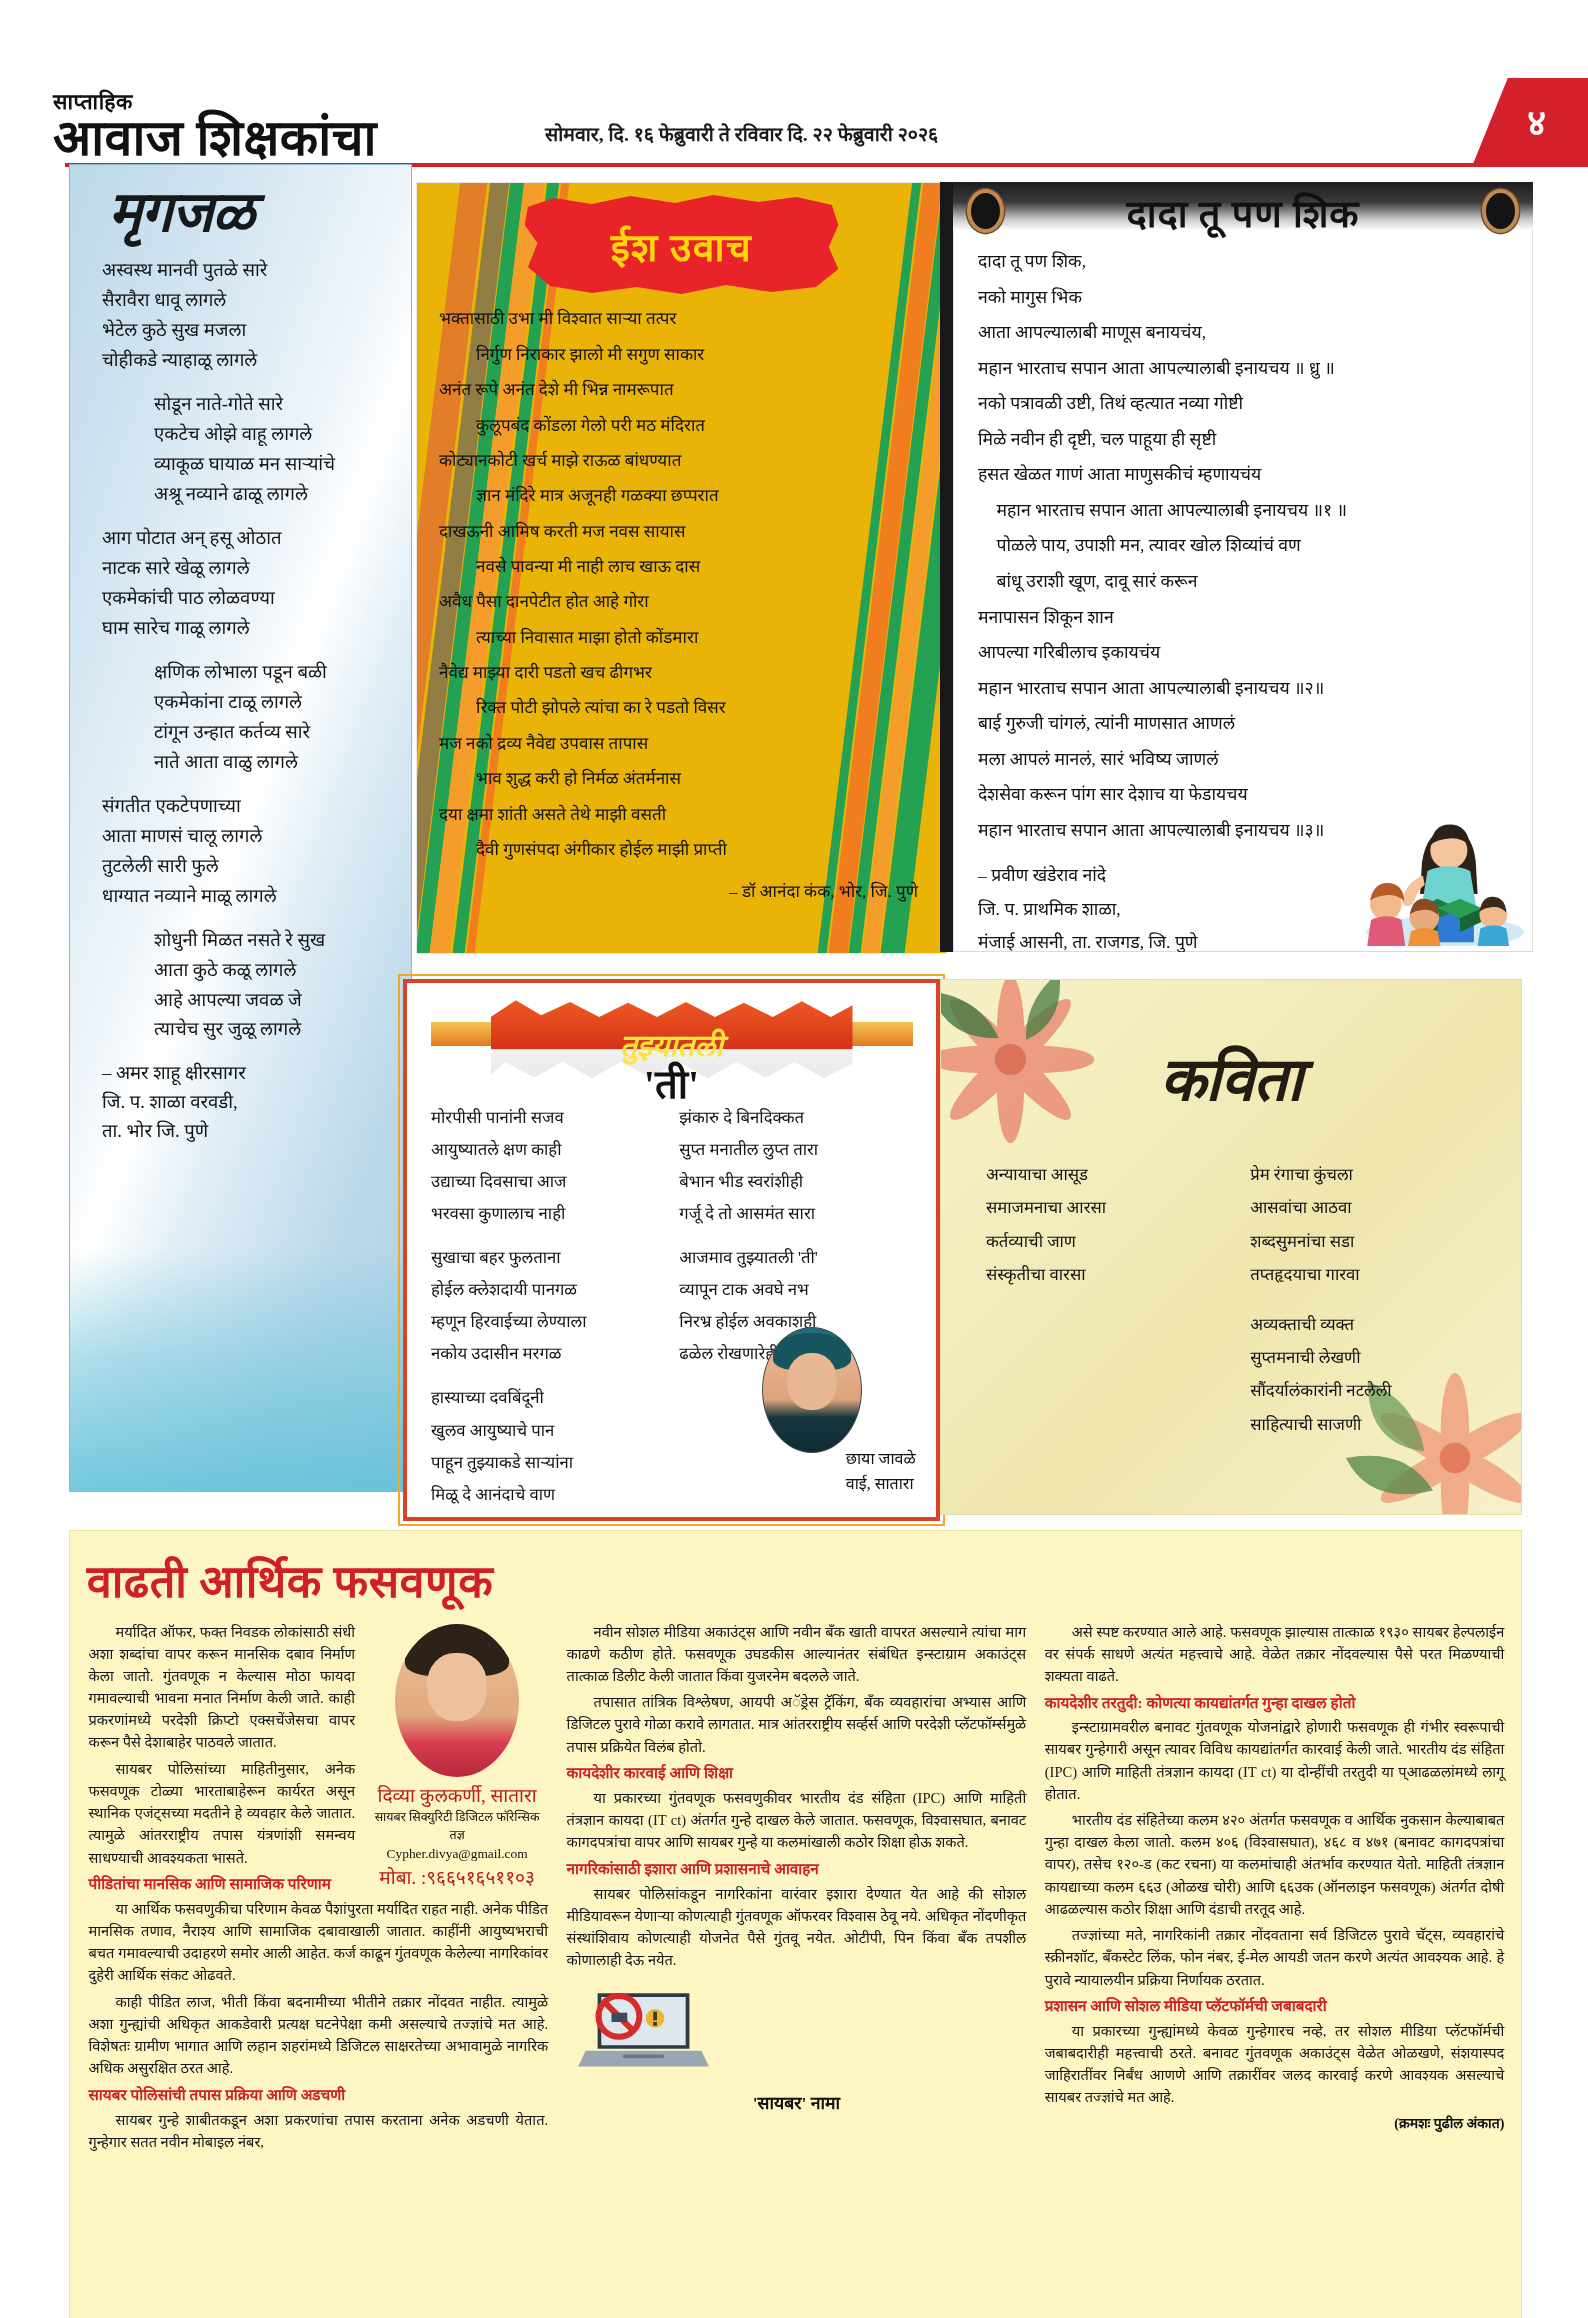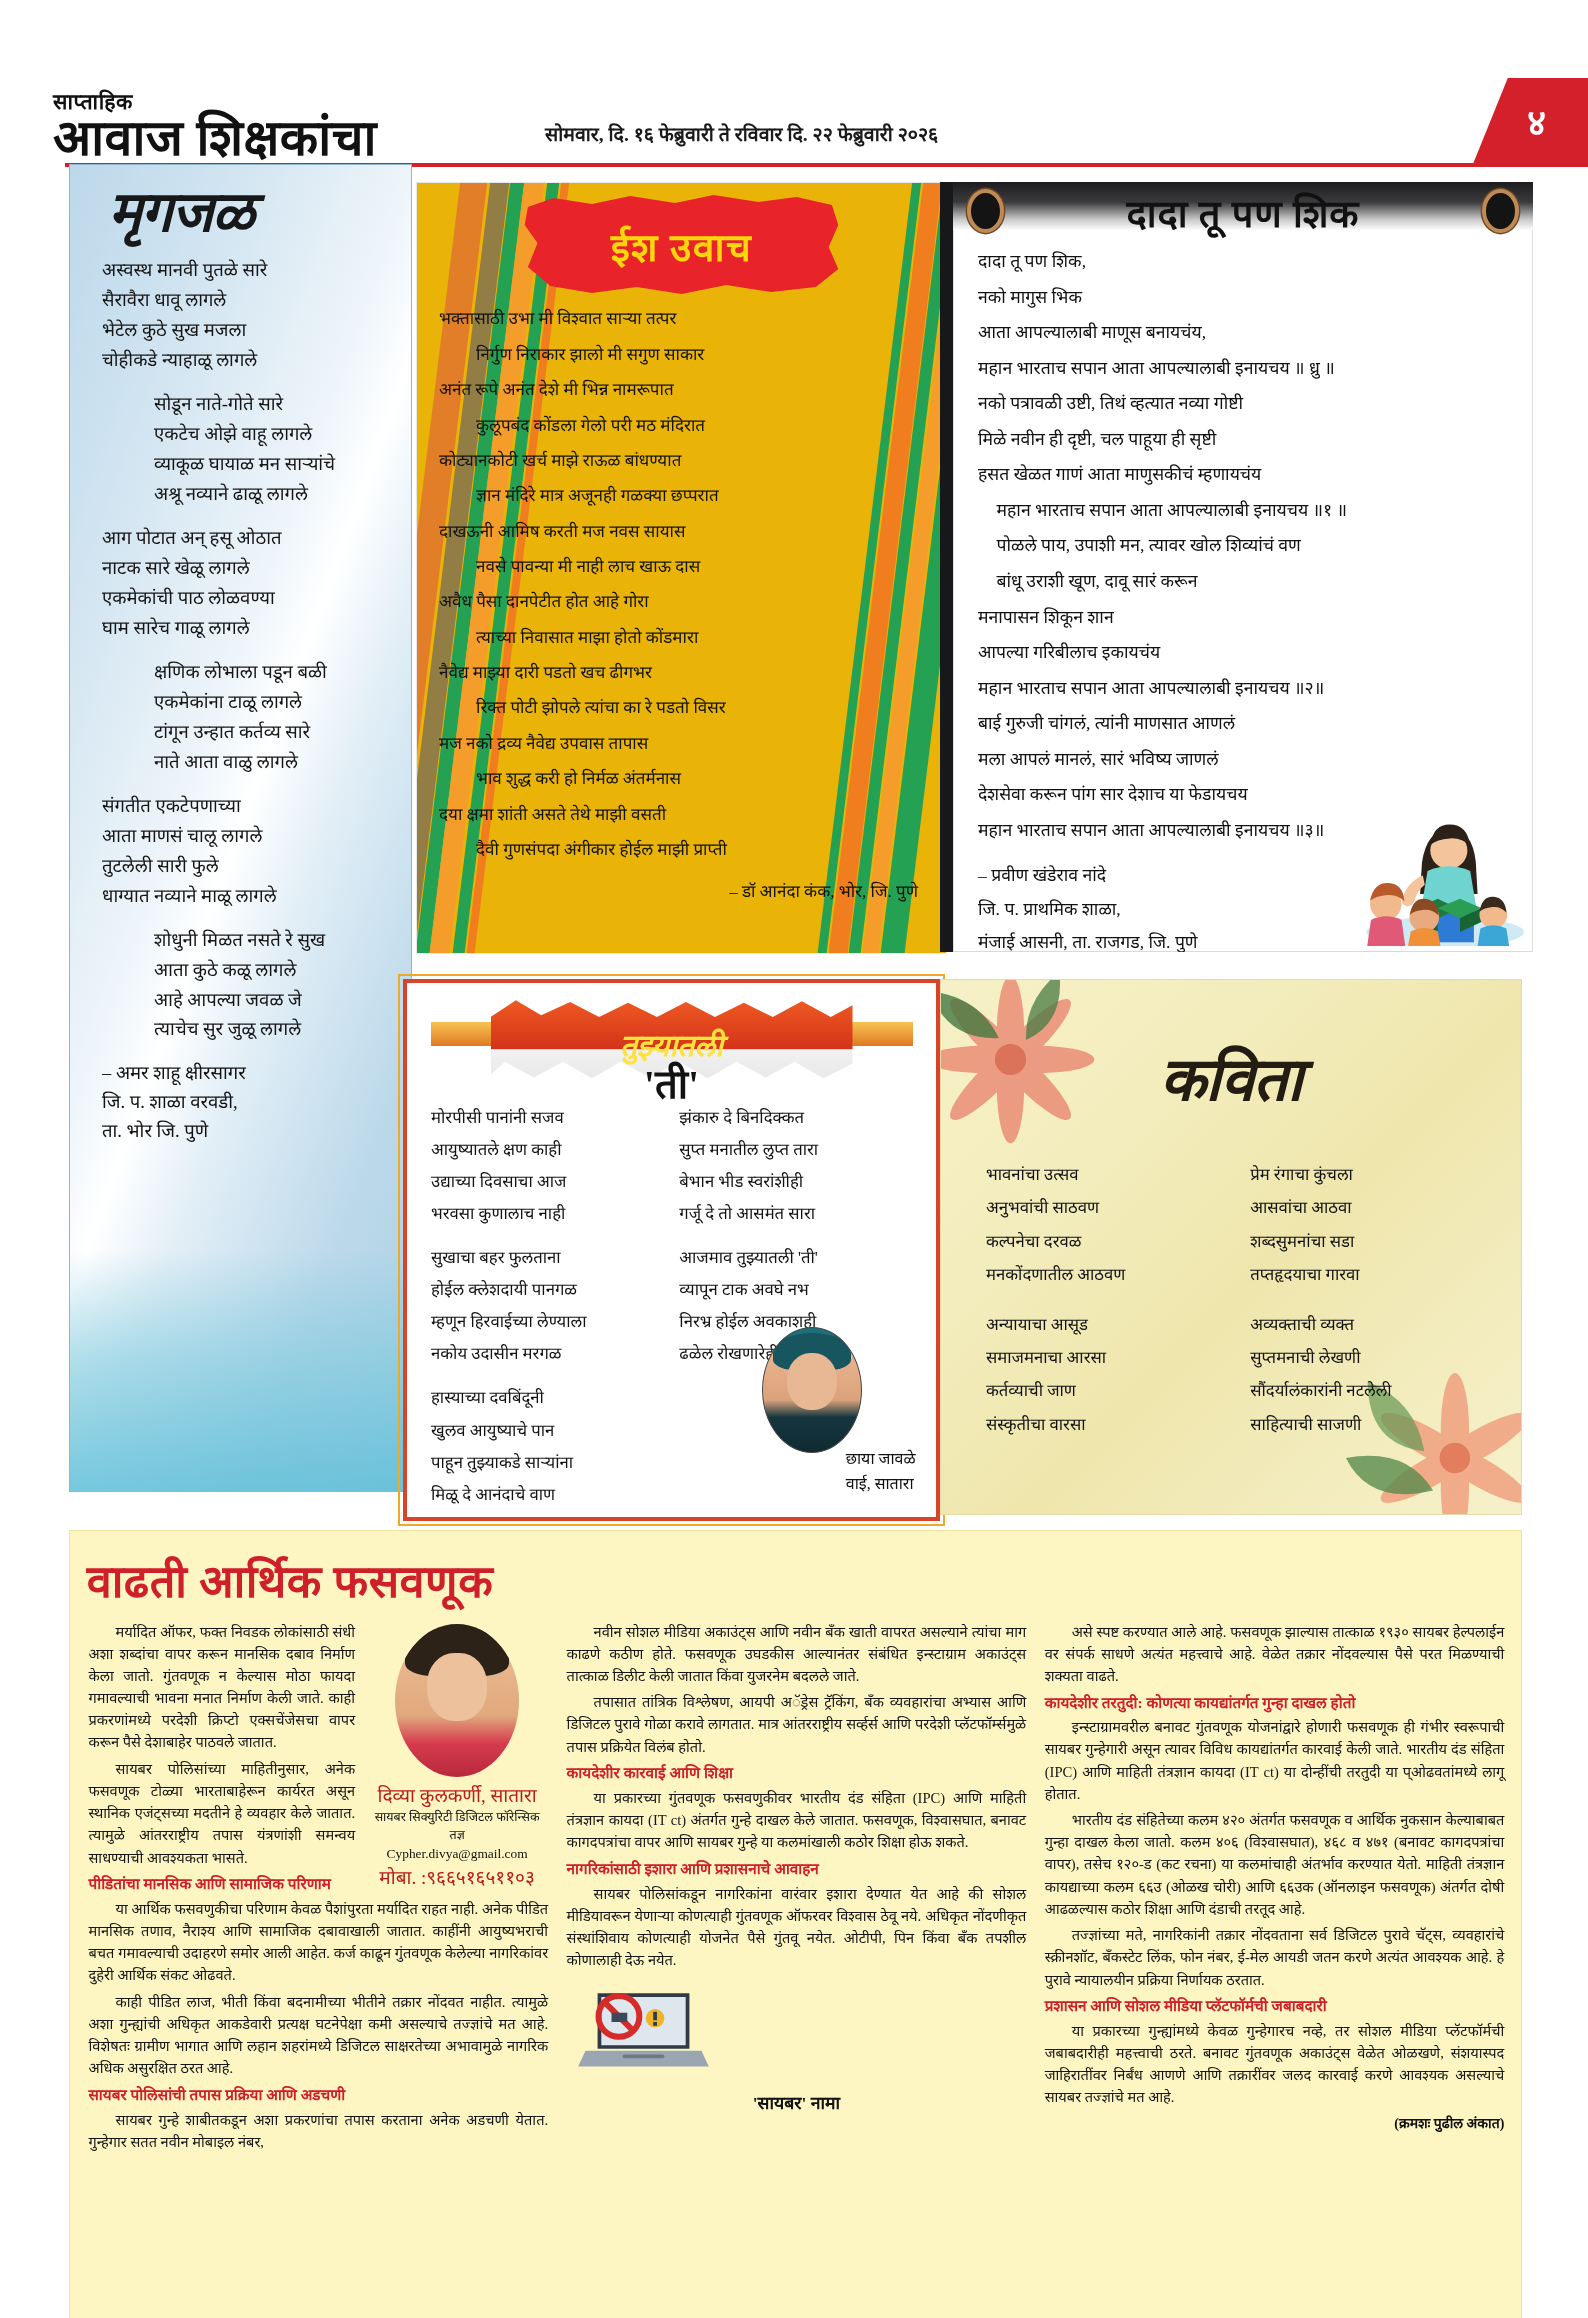--- a/index.html
+++ b/index.html
@@ -359,26 +359,20 @@
         </g>
         <circle r="14" fill="#e06a4c"></circle>
       </g>
       <path d="M10 110 q56 -10 80 30 q-58 14 -80 -30z" fill="#3f7a3a" opacity=".8"></path>
       <path d="M30 40 q44 18 52 64 q-52 -6 -52 -64z" fill="#4b8a42" opacity=".7"></path>
     </svg>
     <div class="kav-title">कविता</div>
     <div class="kav-cols">
       <div class="kav-col" id="kav-left">
           <div class="k-stz">
-            <div class="k-line">भावनांचा उत्सव</div>
-            <div class="k-line">अनुभवांची साठवण</div>
-            <div class="k-line">कल्पनेचा दरवळ</div>
-            <div class="k-line">मनकोंदणातील आठवण</div>
-          </div>
-          <div class="k-stz">
             <div class="k-line">अन्यायाचा आसूड</div>
             <div class="k-line">समाजमनाचा आरसा</div>
             <div class="k-line">कर्तव्याची जाण</div>
             <div class="k-line">संस्कृतीचा वारसा</div>
           </div>
         </div>
       <div class="kav-col" id="kav-right">
           <div class="k-stz">
             <div class="k-line">प्रेम रंगाचा कुंचला</div>
             <div class="k-line">आसवांचा आठवा</div>
@@ -441,21 +435,21 @@
           <circle cx="190" cy="78" r="20" fill="#f0b429"></circle>
           <path d="M186 64 h8 v18 h-8z M186 86 h8 v8 h-8z" fill="#2f3a46"></path>
         </svg>
         <div class="cyber-cap">'सायबर' नामा</div>
       </div>
 
       <div class="art-col">
         <div id="a3">
             <div class="para">असे स्पष्ट करण्यात आले आहे. फसवणूक झाल्यास तात्काळ १९३० सायबर हेल्पलाईन वर संपर्क साधणे अत्यंत महत्त्वाचे आहे. वेळेत तक्रार नोंदवल्यास पैसे परत मिळण्याची शक्यता वाढते.</div>
             <div class="subhead">कायदेशीर तरतुदी: कोणत्या कायद्यांतर्गत गुन्हा दाखल होतो</div>
-            <div class="para">इन्स्टाग्रामवरील बनावट गुंतवणूक योजनांद्वारे होणारी फसवणूक ही गंभीर स्वरूपाची सायबर गुन्हेगारी असून त्यावर विविध कायद्यांतर्गत कारवाई केली जाते. भारतीय दंड संहिता (IPC) आणि माहिती तंत्रज्ञान कायदा (IT ct) या दोन्हींची तरतुदी या प्ओढवतांमध्ये लागू होतात.</div>
+            <div class="para">इन्स्टाग्रामवरील बनावट गुंतवणूक योजनांद्वारे होणारी फसवणूक ही गंभीर स्वरूपाची सायबर गुन्हेगारी असून त्यावर विविध कायद्यांतर्गत कारवाई केली जाते. भारतीय दंड संहिता (IPC) आणि माहिती तंत्रज्ञान कायदा (IT ct) या दोन्हींची तरतुदी या प्आढळलांमध्ये लागू होतात.</div>
             <div class="para">भारतीय दंड संहितेच्या कलम ४२० अंतर्गत फसवणूक व आर्थिक नुकसान केल्याबाबत गुन्हा दाखल केला जातो. कलम ४०६ (विश्वासघात), ४६८ व ४७१ (बनावट कागदपत्रांचा वापर), तसेच १२०-ड (कट रचना) या कलमांचाही अंतर्भाव करण्यात येतो. माहिती तंत्रज्ञान कायद्याच्या कलम ६६उ (ओळख चोरी) आणि ६६उक (ऑनलाइन फसवणूक) अंतर्गत दोषी आढळल्यास कठोर शिक्षा आणि दंडाची तरतूद आहे.</div>
             <div class="para">तज्ज्ञांच्या मते, नागरिकांनी तक्रार नोंदवताना सर्व डिजिटल पुरावे चॅट्स, व्यवहारांचे स्क्रीनशॉट, बँकस्टेट लिंक, फोन नंबर, ई-मेल आयडी जतन करणे अत्यंत आवश्यक आहे. हे पुरावे न्यायालयीन प्रक्रिया निर्णायक ठरतात.</div>
             <div class="subhead">प्रशासन आणि सोशल मीडिया प्लॅटफॉर्मची जबाबदारी</div>
             <div class="para">या प्रकारच्या गुन्ह्यांमध्ये केवळ गुन्हेगारच नव्हे, तर सोशल मीडिया प्लॅटफॉर्मची जबाबदारीही महत्त्वाची ठरते. बनावट गुंतवणूक अकाउंट्स वेळेत ओळखणे, संशयास्पद जाहिरातींवर निर्बंध आणणे आणि तक्रारींवर जलद कारवाई करणे आवश्यक असल्याचे सायबर तज्ज्ञांचे मत आहे.</div>
           </div>
         <div class="contd">(क्रमशः पुढील अंकात)</div>
       </div>
 
     </div>
   </div>

